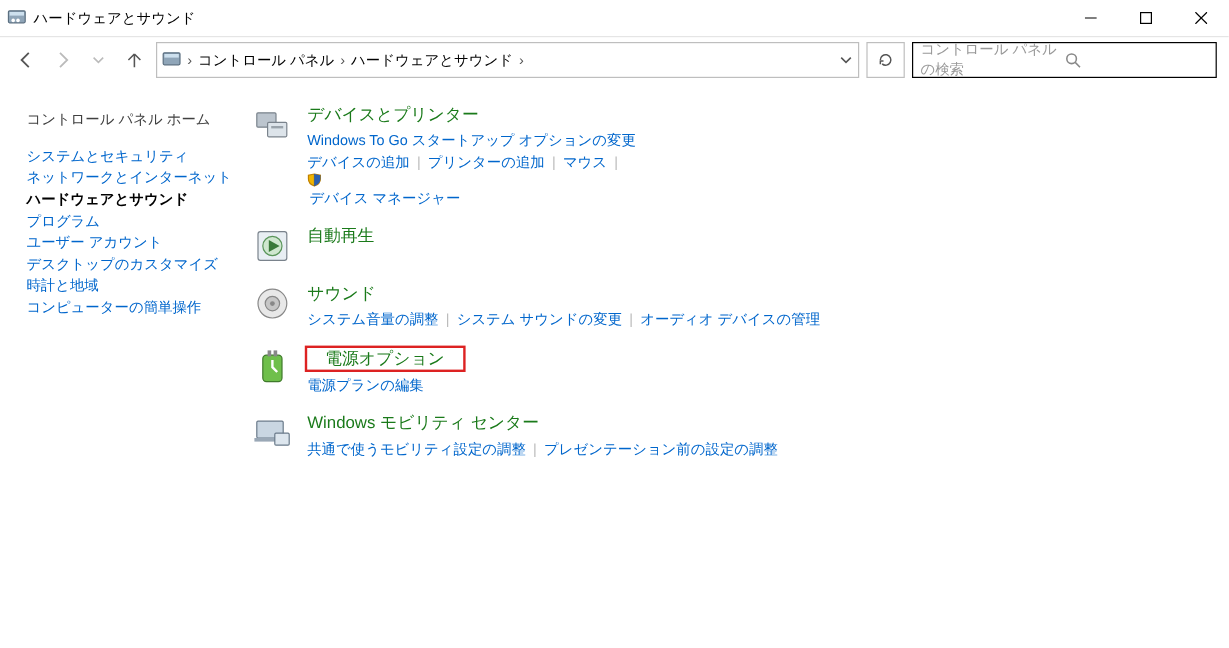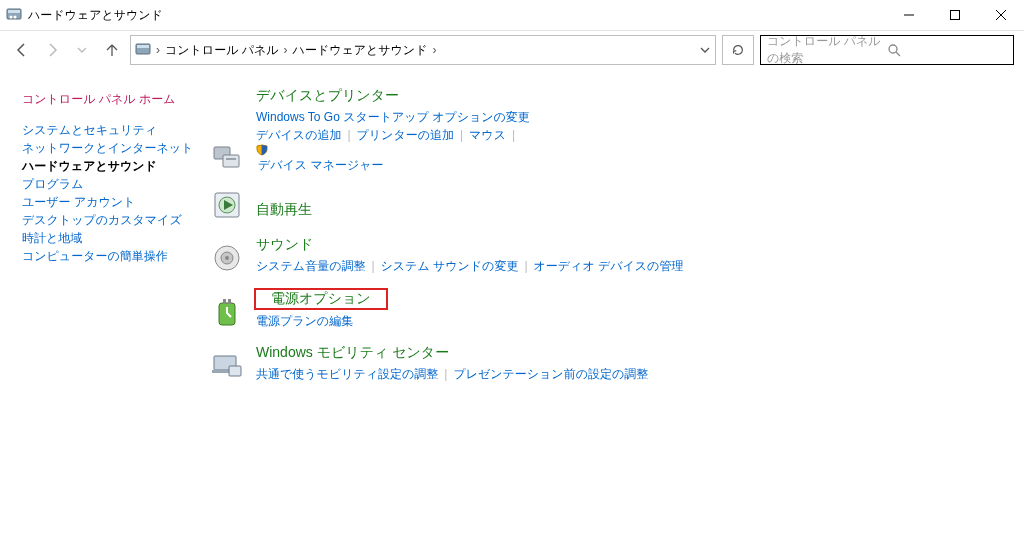--- a/index.html
+++ b/index.html
@@ -11,25 +11,25 @@
   .nav-arrow.dis{color:#b5b5b5}
   .breadcrumb{flex:1;height:28px;border:1px solid #bebebe;display:flex;align-items:center;padding:0 4px;gap:4px;min-width:0}
   .bc-seg{display:flex;align-items:center;gap:2px;white-space:nowrap}
   .bc-chev{color:#555;padding:0 1px}
   .bc-flex{flex:1}
   .refresh{width:30px;height:28px;border:1px solid #bebebe;display:flex;align-items:center;justify-content:center;color:#555}
   .search{width:240px;height:28px;border:1px solid #000000;display:flex;align-items:center;padding:0 6px;color:#999}
   .search span{flex:1}
   .body{display:flex;height:calc(540px - 30px - 38px - 4px);padding-top:4px}
   .sidebar{width:180px;padding:18px 6px 0 22px}
-  .sb-home{color:#be185d;margin-bottom:14px}
+  .sb-home{color:#404040;margin-bottom:14px}
   .sb-item{color:#0066cc;margin:1px 0}
   .sb-item.active{color:#000;font-weight:bold}
   .content{flex:1;padding:14px 18px 0 2px}
-  .cat{display:flex;align-items:flex-end;gap:12px;margin-bottom:14px}
+  .cat{display:flex;align-items:flex-start;gap:12px;margin-bottom:14px}
   .cat-icon{width:34px;height:34px;flex:0 0 34px;display:flex;align-items:center;justify-content:center;color:#666}
   .cat-body{flex:1}
   .cat-head{color:#2e7d32;font-size:14px;margin:0 0 3px 0}
   .cat-head a{color:#1a7a1a;text-decoration:none}
   .links{line-height:18px}
   .links a{color:#0066cc;text-decoration:none}
   .links .sep{color:#bbb;margin:0 6px}
   .shield{color:#e8a400;margin-right:2px}
   .highlight{border:2px solid #d22; display:inline-block; padding:0 15px; margin:-1px -2px}
   

